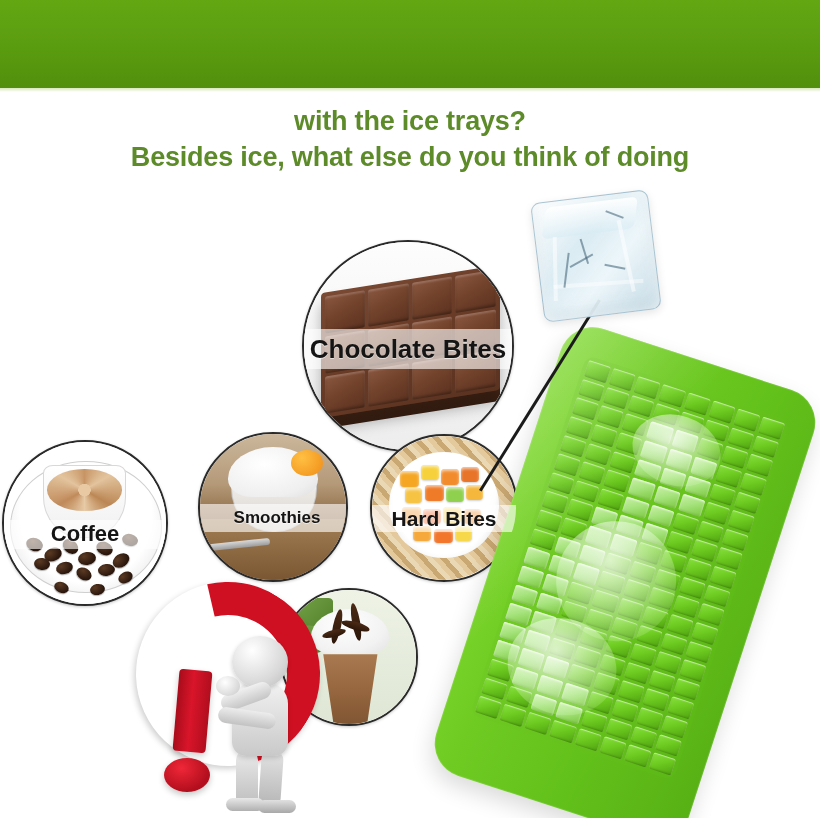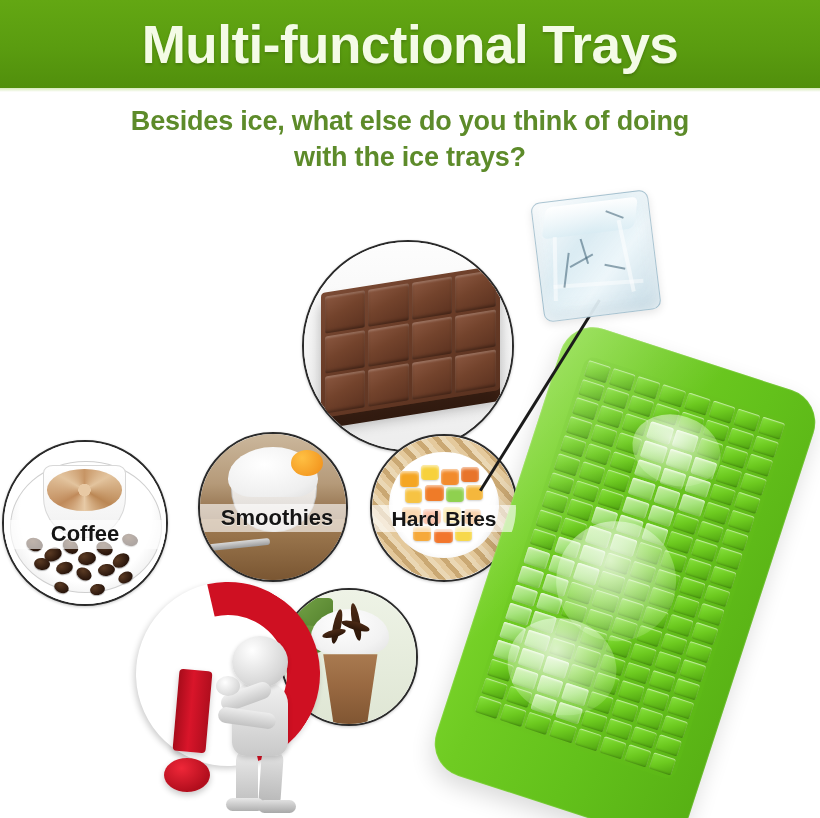--- a/index.html
+++ b/index.html
@@ -268,27 +268,26 @@
   .fig .footR{position:absolute;left:56px;top:164px;width:38px;height:13px;border-radius:7px;
     background:linear-gradient(180deg,#e0e0e0,#a8a8a8);}
 </style>
 </head>
 <body>
 
 <div id="stage">
 
   <div class="header-band">
     <div class="sheen"></div>
-    <div class="header-title">Multi-functional Trays</div>
   </div>
   <div class="header-underline"></div>
 
   <div class="subtitle">
+    <div>with the ice trays?</div>
     <div>Besides ice, what else do you think of doing</div>
-    <div>with the ice trays?</div>
   </div>
 
 
   <div class="circle" style="left:302px;top:240px;width:208px;height:208px;">
     <div class="photo">
       <div class="choc-bg"></div>
       <div class="choc-side"></div>
       <div class="choc-bar">
         <div class="choc-cell"></div>
         <div class="choc-cell"></div>
@@ -296,20 +295,23 @@
         <div class="choc-cell"></div>
         <div class="choc-cell"></div>
         <div class="choc-cell"></div>
         <div class="choc-cell"></div>
         <div class="choc-cell"></div>
         <div class="choc-cell"></div>
         <div class="choc-cell"></div>
         <div class="choc-cell"></div>
         <div class="choc-cell"></div>
       </div>
+    </div>
+    <div class="band" style="top:42%;height:19%;">
+      <span class="cap" style="font-size:26px;">Chocolate Bites</span>
     </div>
   </div>
 
   <div class="circle" style="left:2px;top:440px;width:162px;height:162px;">
     <div class="photo">
       <div style="position:absolute;inset:0;background:#ffffff;"></div>
       <div class="saucer"></div>
       <div class="cup">
         <div class="crema"></div>
       </div>
@@ -336,21 +338,21 @@
   <div class="circle" style="left:198px;top:432px;width:146px;height:146px;">
     <div class="photo">
       <div class="sm-bg"></div>
       <div class="sm-table"></div>
       <div class="sm-bowl"></div>
       <div class="sm-snow"></div>
       <div class="sm-orange"></div>
       <div class="sm-spoon"></div>
     </div>
     <div class="band" style="top:48%;height:19%;">
-      <span class="cap" style="font-size:22px;margin-left:8px;">Smoothies</span>
+      <span class="cap" style="font-size:17px;margin-left:8px;">Smoothies</span>
     </div>
   </div>
 
   <div class="circle" style="left:370px;top:434px;width:144px;height:144px;">
     <div class="photo">
       <div class="basket"></div>
       <div class="candy-bowl">
         <div class="gummy" style="left:10%;top:18%;width:17%;height:15%;background:#f5a623;"></div>
         <div class="gummy" style="left:29%;top:12%;width:16%;height:14%;background:#f7d13c;"></div>
         <div class="gummy" style="left:47%;top:16%;width:17%;height:15%;background:#f28b2c;"></div>

